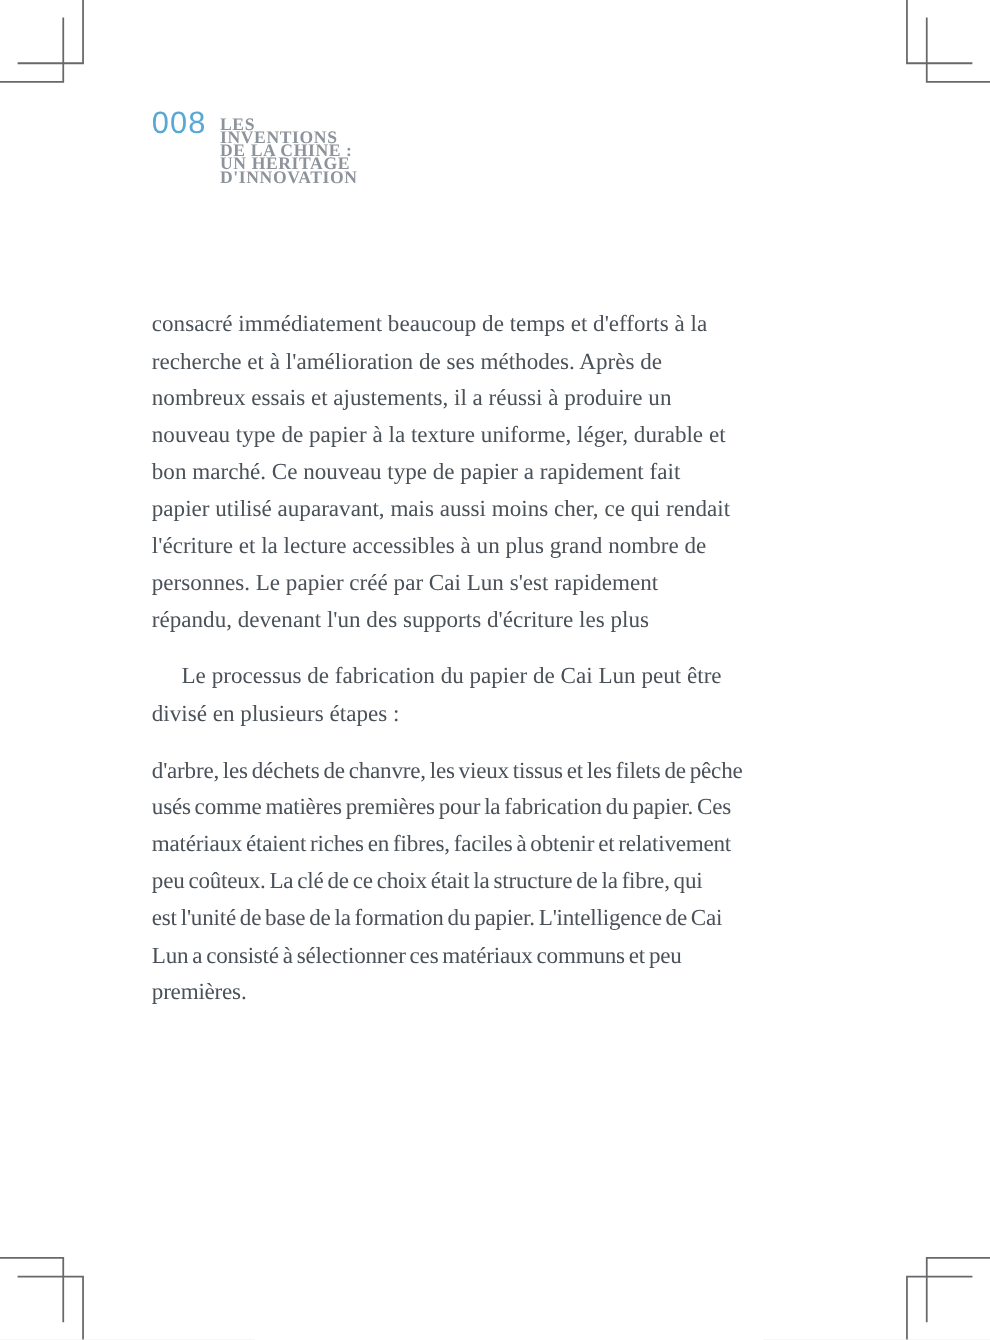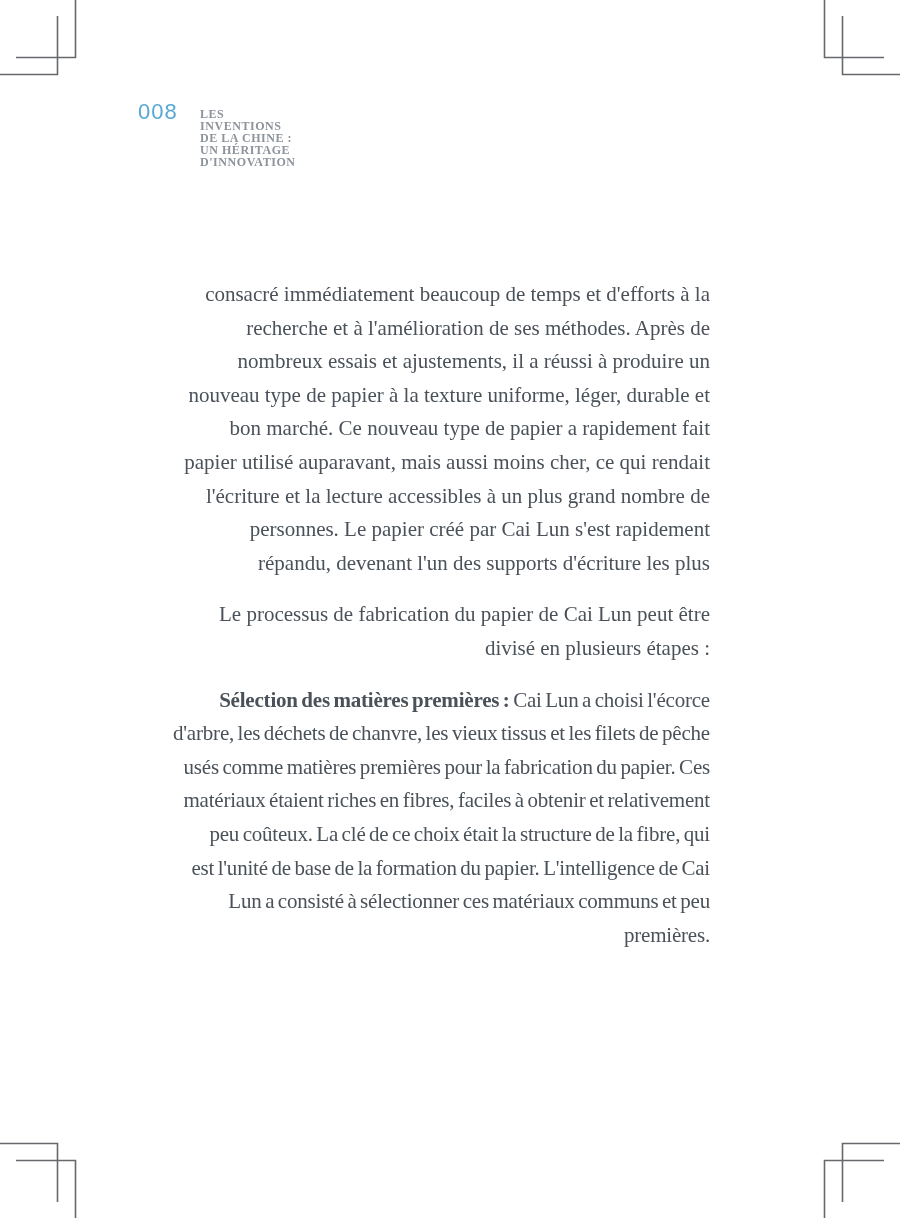--- a/index.html
+++ b/index.html
@@ -22,48 +22,48 @@
     fill: none;
     stroke: var(--crop-marks, #66686b);
     stroke-width: 1.6;
   }
   .running-head { position: absolute; top: 0; left: 0; }
   .page-number {
     position: absolute;
     left: 138px;
     top: 101px;
     font-family: "Liberation Sans", sans-serif;
-    font-size: 22px;
+    font-size: 28px;
     line-height: 22px;
     letter-spacing: 1px;
     color: var(--page-number, #58a8d5);
   }
   .running-title {
     position: absolute;
     left: 200px;
     top: 108px;
     font-family: "Liberation Serif", serif;
     font-weight: 700;
-    font-size: 12px;
+    font-size: 16px;
     line-height: 12px;
     letter-spacing: 0.55px;
     color: var(--running-title, #8d939a);
   }
   .content {
     position: absolute;
     left: 138px;
     top: 278px;
     width: 572px;
     color: var(--body-text, #4a5158);
     font-size: 21px;
     line-height: 33.6px;
   }
   .para { margin: 0; }
   .para + .para { margin-top: 18px; }
-  .ln { white-space: nowrap; text-align: right; }
+  .ln { white-space: nowrap; }
   .indent { text-indent: 27px; }
   .tight { letter-spacing: -0.2px; word-spacing: -1.5px; }
   .lead-bold { font-weight: 700; }
 </style>
 </head>
 <body>
 
 <div class="page">
 
   <svg class="crop-marks" viewBox="0 0 900 1218" xmlns="http://www.w3.org/2000/svg">
@@ -103,23 +103,20 @@
       <div class="ln">personnes. Le papier créé par Cai Lun s'est rapidement</div>
       <div class="ln">répandu, devenant l'un des supports d'écriture les plus</div>
     </div>
 
     <div class="para">
       <div class="ln indent">Le processus de fabrication du papier de Cai Lun peut être</div>
       <div class="ln">divisé en plusieurs étapes :</div>
     </div>
 
     <div class="para tight">
-      <div class="ln indent">
-        <span class="lead-bold">Sélection des matières premières : </span><span>Cai Lun a choisi l'écorce</span>
-      </div>
       <div class="ln">d'arbre, les déchets de chanvre, les vieux tissus et les filets de pêche</div>
       <div class="ln">usés comme matières premières pour la fabrication du papier. Ces</div>
       <div class="ln">matériaux étaient riches en fibres, faciles à obtenir et relativement</div>
       <div class="ln">peu coûteux. La clé de ce choix était la structure de la fibre, qui</div>
       <div class="ln">est l'unité de base de la formation du papier. L'intelligence de Cai</div>
       <div class="ln">Lun a consisté à sélectionner ces matériaux communs et peu</div>
       <div class="ln">premières.</div>
     </div>
 
   </main>

